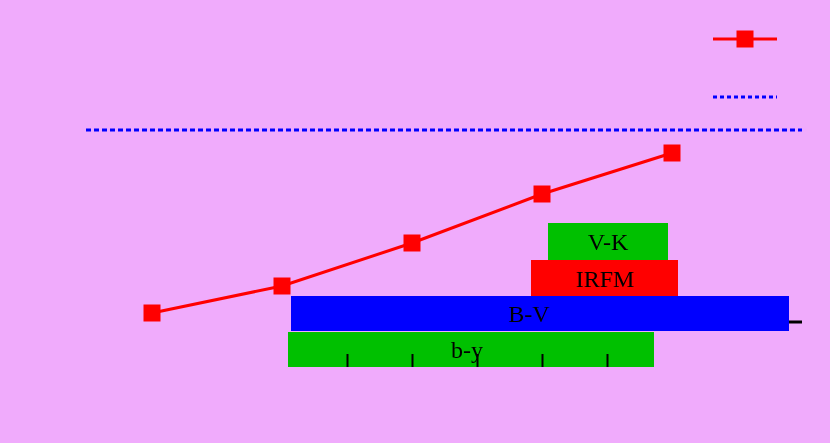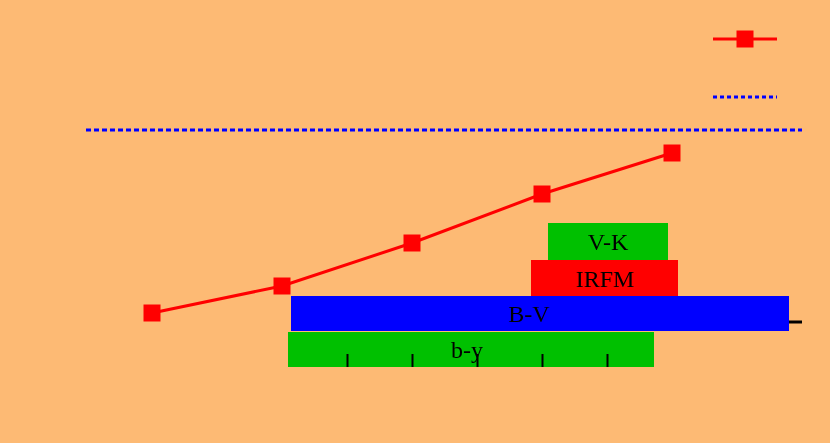--- a/index.html
+++ b/index.html
@@ -4,21 +4,21 @@
 <style>
   html, body {
     margin: 0;
     padding: 0;
     background: #000000;
   }
   .figure {
     position: relative;
     width: 830px;
     height: 443px;
-    background: #fdba74;
+    background: #f0abfc;
     overflow: hidden;
   }
   .bar-label {
     font-family: "Liberation Serif", "DejaVu Serif", serif;
     font-size: 24px;
     fill: #000000;
   }
 </style>
 </head>
 <body>

